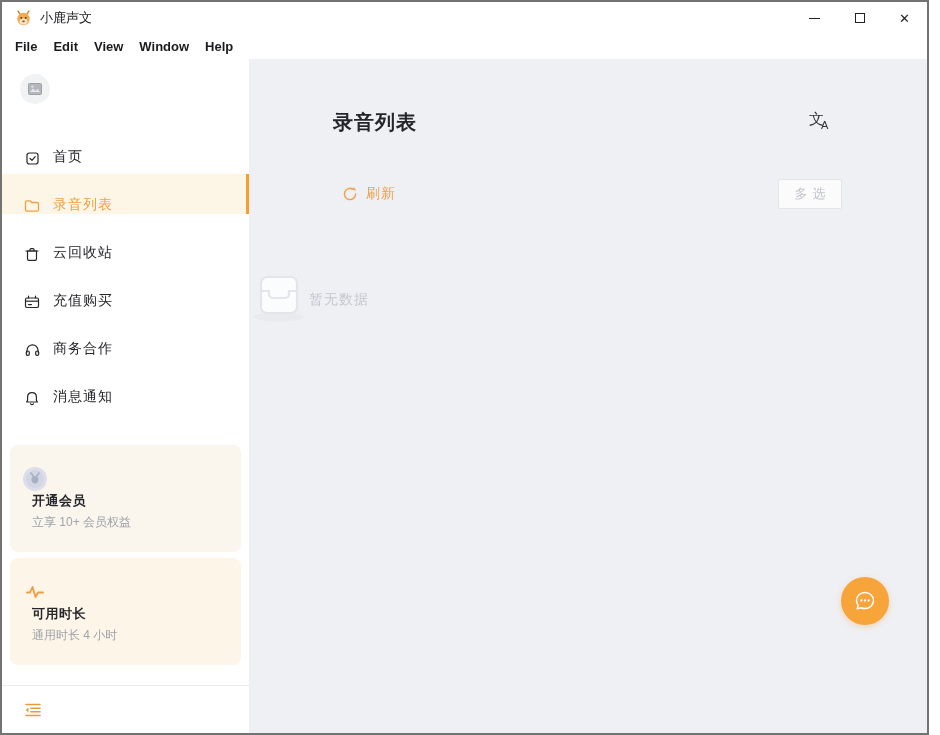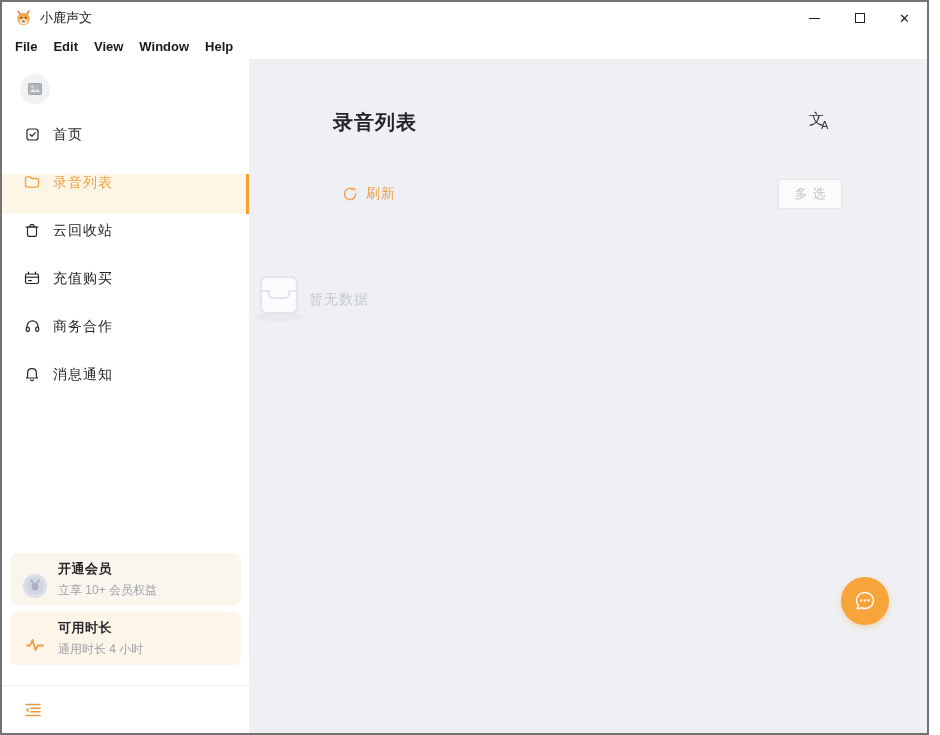--- a/index.html
+++ b/index.html
@@ -19,30 +19,30 @@
   
   .menubar { height:25px; display:flex; align-items:center; padding-left:5px; background:#fff; flex:0 0 auto; }
   .menu-item { font-size:13px; color:#1b1b1f; padding:2px 8px;font-weight:bold; }
 
   
   .app-body { flex:1; display:flex; min-height:0; }
   .sidebar { width:247px; background:#fff; display:flex; flex-direction:column; flex:0 0 auto; position:relative; }
   .avatar { width:30px; height:30px; border-radius:50%; background:#f1f2f4; margin:15px 0 0 18px; display:flex; align-items:center; justify-content:center; }
 
   .nav { margin-top:22px; }
-  .nav-item { height:40px; margin-bottom:8px; display:flex; align-items:flex-start; padding-left:22px; cursor:pointer; position:relative;font-family:Liberation Mono, monospace; }
+  .nav-item { height:40px; margin-bottom:8px; display:flex; align-items:flex-end; padding-left:22px; cursor:pointer; position:relative;font-family:Liberation Mono, monospace; }
   .nav-item .nav-ic { width:16px; height:16px; display:inline-flex; align-items:center; justify-content:center; flex:0 0 auto; }
   .nav-item .nav-label { font-size:14px; color:#26262b; margin-left:13px; letter-spacing:1px; }
   .nav-item.active { background:#fdf6e7; }
   .nav-item.active .nav-label { color:#f0a143; }
   .nav-item.active::after { content:""; position:absolute; right:0; top:0; width:3px; height:100%; background:#f5a02e; }
   .nav-ic svg { display:block; }
 
   .sidebar-bottom { margin-top:auto; padding:0 8px; }
-  .side-card { border-radius:8px; padding:7px 12px; display:flex; align-items:flex-end; background:#faf6ee; margin-bottom:6px; cursor:pointer; }
+  .side-card { border-radius:8px; padding:21px 12px; display:flex; align-items:flex-start; background:#faf6ee; margin-bottom:6px; cursor:pointer;flex-direction:column; }
   .side-card.warm { background:#fcf5e8; margin-bottom:0; }
   .card-ic { width:26px; height:26px; display:flex; align-items:center; justify-content:center; flex:0 0 auto; }
   .card-texts { margin-left:10px; }
   .card-title { font-size:13px; font-weight:bold; color:#26262b; letter-spacing:.5px; }
   .card-sub { font-size:12px; color:#a0a3ab; margin-top:4px; }
   .sidebar-bottom-wrap { margin-bottom:20px; }
   .collapse-row { height:48px; border-top:1px solid #ededee; display:flex; align-items:center; padding-left:22px; }
   .collapse-btn { display:inline-flex; cursor:pointer; }
 
   

